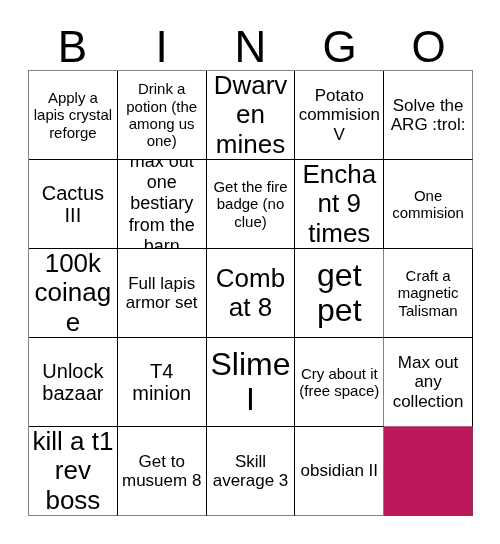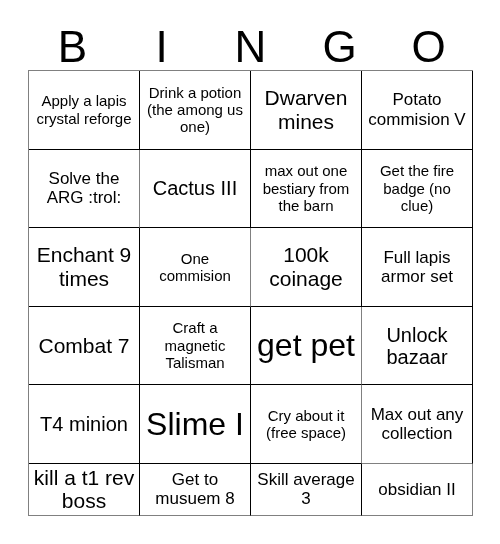--- a/index.html
+++ b/index.html
@@ -44,21 +44,21 @@
   }
 
   
   #bingo-grid {
     position: absolute;
     left: 28px;
     top: 70px;
     width: 445px;
     height: 446px;
     display: grid;
-    grid-template-columns: repeat(4, 1fr);
+    grid-template-columns: repeat(5, 1fr);
     grid-template-rows: repeat(5, 1fr);
     border-top: 1px solid #808080;
     border-left: 1px solid #808080;
     box-sizing: border-box;
     background: #be185d;
   }
 
   .bingo-cell {
     position: relative;
     border-right: 1px solid #000000;
@@ -80,24 +80,24 @@
     width: 100%;
     text-align: center;
     line-height: 1.14;
     word-wrap: break-word;
     overflow-wrap: break-word;
     hyphens: none;
     color: #000000;
   }
 
   
-  .fs-xs   { font-size: 15px; line-height: 1.18; }
+  .fs-xs   { font-size: 18px; line-height: 1.18; }
   .fs-s    { font-size: 15px;   line-height: 1.16; }
   .fs-m    { font-size: 17px;   line-height: 1.14; }
-  .fs-l    { font-size: 21px;   line-height: 1.12; }
+  .fs-l    { font-size: 26px;   line-height: 1.12; }
   .fs-xl   { font-size: 20px;   line-height: 1.10; }
   .fs-xxl  { font-size: 32px;   line-height: 1.08; }
 </style>
 </head>
 <body>
 
 <div id="bingo-card">
 
   <div id="bingo-header">
     <div class="header-letter">B</div>
@@ -138,27 +138,27 @@
       <div class="bingo-cell edge-right">
         <span class="cell-text fs-s">One commision</span>
       </div>
       <div class="bingo-cell">
         <span class="cell-text fs-l">100k coinage</span>
       </div>
       <div class="bingo-cell">
         <span class="cell-text fs-m">Full lapis armor set</span>
       </div>
       <div class="bingo-cell">
-        <span class="cell-text fs-l">Combat 7</span>
+        <span class="cell-text fs-l">Combat 8</span>
+      </div>
+      <div class="bingo-cell edge-right">
+        <span class="cell-text fs-xxl">get pet</span>
       </div>
       <div class="bingo-cell">
         <span class="cell-text fs-s">Craft a magnetic Talisman</span>
-      </div>
-      <div class="bingo-cell edge-right">
-        <span class="cell-text fs-xxl">get pet</span>
       </div>
       <div class="bingo-cell">
         <span class="cell-text fs-xl">Unlock bazaar</span>
       </div>
       <div class="bingo-cell">
         <span class="cell-text fs-xl">T4 minion</span>
       </div>
       <div class="bingo-cell">
         <span class="cell-text fs-xxl">Slime I</span>
       </div>

